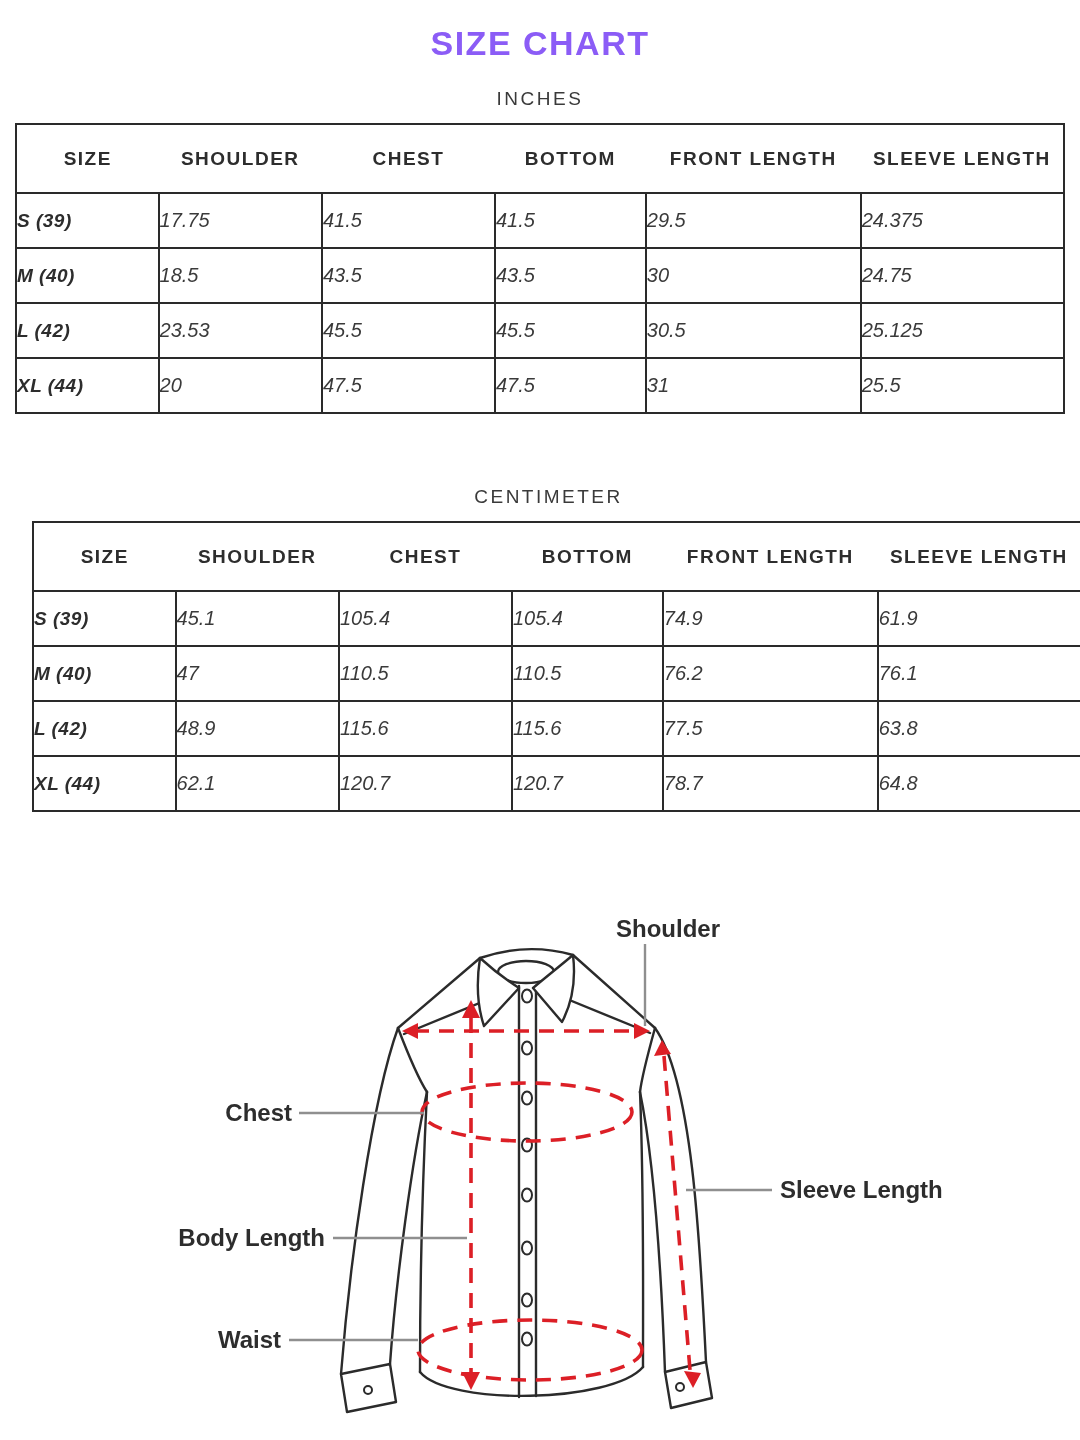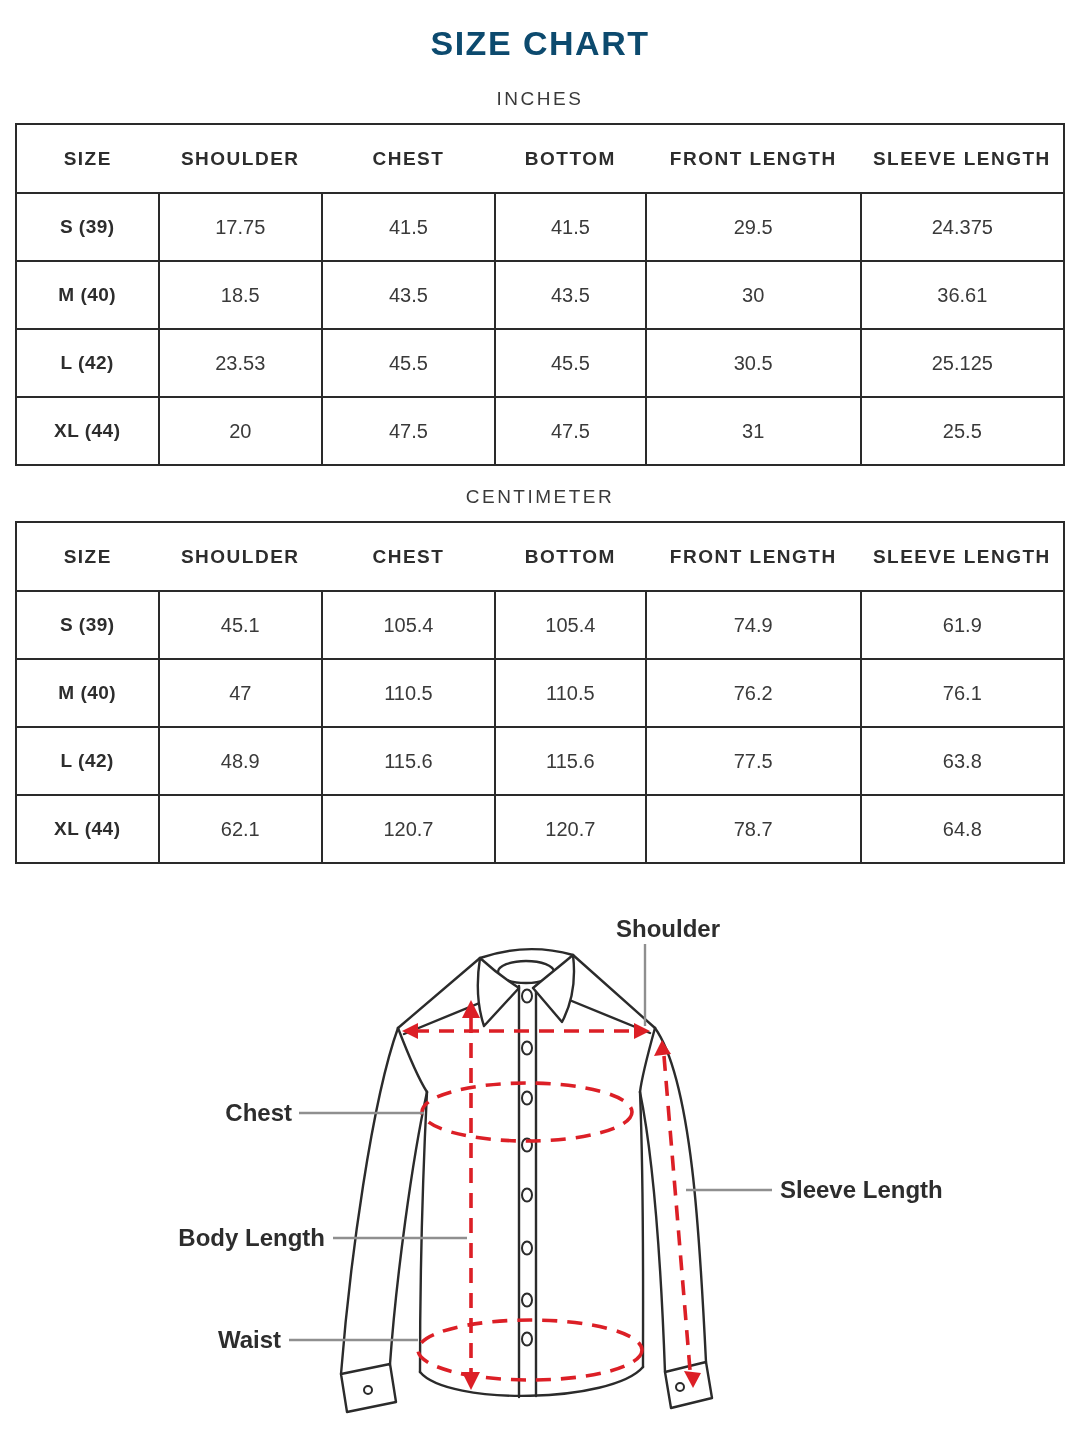--- a/index.html
+++ b/index.html
@@ -10,43 +10,44 @@
   }
   * { margin:0; padding:0; box-sizing:border-box; }
   html,body { background:#ffffff; }
   body {
     width:1080px; height:1440px; position:relative; overflow:hidden;
     font-family:"Liberation Sans", sans-serif; color:var(--ink);
   }
   .page-title {
     position:absolute; top:24px; left:0; width:100%;
     text-align:center; font-size:34px; font-weight:700; letter-spacing:1.5px;
-    color:#0c4a6e;
+    color:#8b5cf6;
   }
   .section { position:absolute; left:0; right:0; }
   .section-inches { top:88px; }
-  .section-cm { top:486px; }
+  .section-cm { top:486px;margin-left:17px; }
   .unit-label {
     text-align:center; font-size:19px; font-weight:400; letter-spacing:2.5px;
     color:#3a3a3a;
   }
   table.size-table {
     width:1050px; margin:13px 15px 0 15px;
     border-collapse:collapse; table-layout:fixed;
     border:2px solid var(--border);
   }
   table.size-table th {
     height:69px; font-size:19px; font-weight:700; letter-spacing:1.5px;
     color:#2d2d2d; text-align:center; vertical-align:middle;
     border-bottom:2px solid var(--border);
   }
   table.size-table td {
-    height:68px; font-size:20px; font-weight:400; color:#3a3a3a;
-    text-align:center; vertical-align:middle;
+    height:55px; font-size:20px; font-weight:400; color:#3a3a3a;
+    text-align:left; vertical-align:middle;
     border:2px solid var(--border);
+    font-style:italic;
   }
   table.size-table td:first-child { font-weight:700; color:#2d2d2d; font-size:19px; letter-spacing:0.5px; }
   .col-size{width:13.6%}.col-shoulder{width:15.6%}.col-chest{width:16.5%}
   .col-bottom{width:14.4%}.col-front{width:20.5%}.col-sleeve{width:19.4%}
 
   .diagram { position:absolute; top:860px; left:0; width:1080px; height:580px; }
   .diagram svg { display:block; }
   .shirt-line { fill:none; stroke:#2b2b2b; stroke-width:2.4; stroke-linejoin:round; stroke-linecap:round; }
   .shirt-fill { fill:#ffffff; stroke:#2b2b2b; stroke-width:2.4; stroke-linejoin:round; }
   .btn { fill:#ffffff; stroke:#2b2b2b; stroke-width:2; }
@@ -89,21 +90,21 @@
           <td>41.5</td>
           <td>29.5</td>
           <td>24.375</td>
         </tr>
         <tr>
           <td>M (40)</td>
           <td>18.5</td>
           <td>43.5</td>
           <td>43.5</td>
           <td>30</td>
-          <td>36.61</td>
+          <td>24.75</td>
         </tr>
         <tr>
           <td>L (42)</td>
           <td>23.53</td>
           <td>45.5</td>
           <td>45.5</td>
           <td>30.5</td>
           <td>25.125</td>
         </tr>
         <tr>

